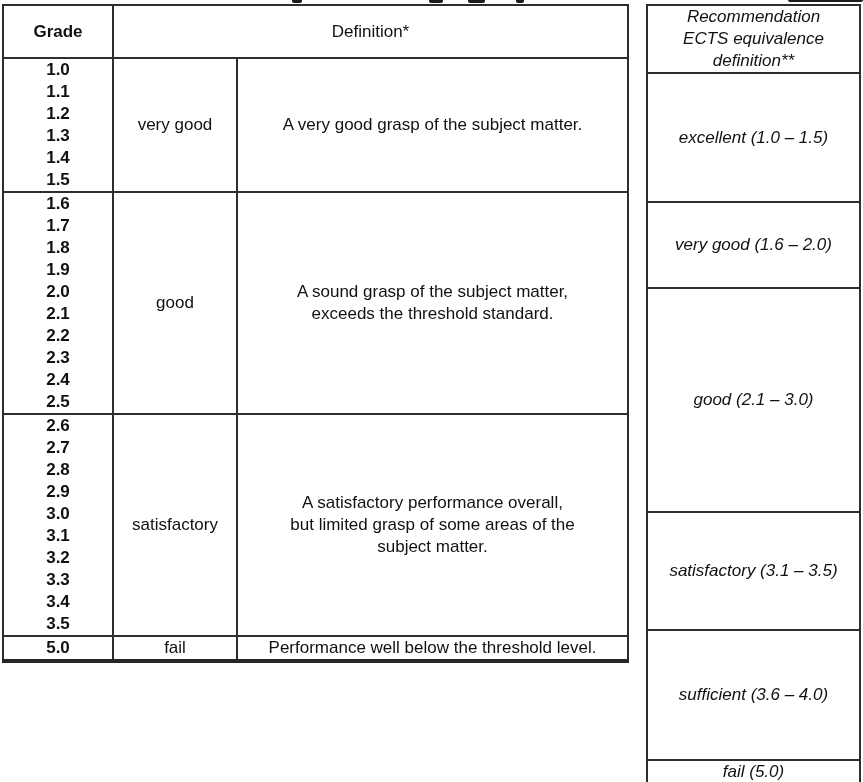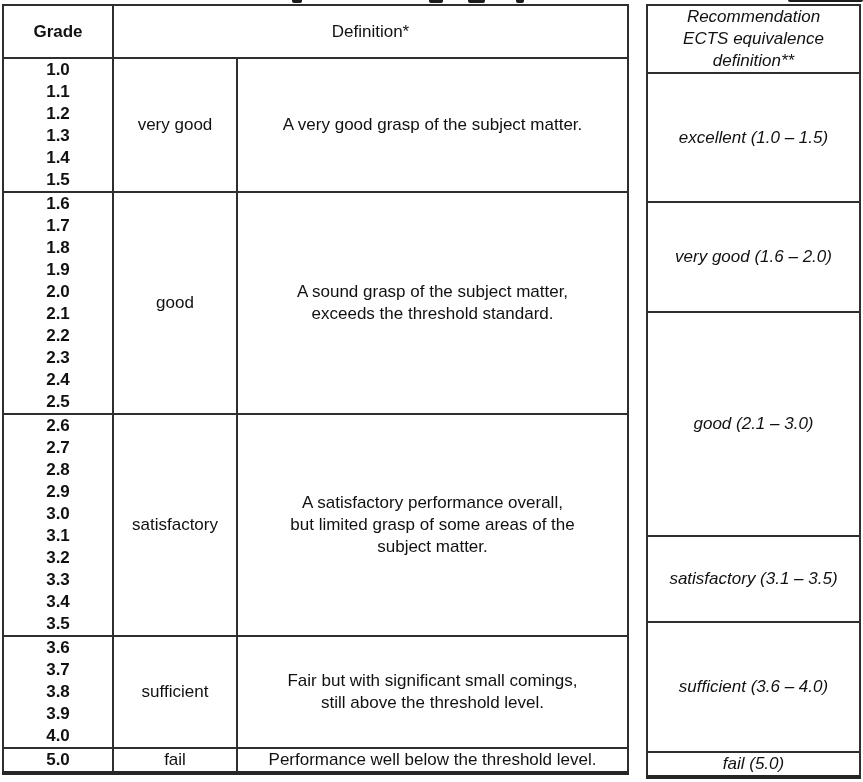--- a/index.html
+++ b/index.html
@@ -23,23 +23,23 @@
   
   tr.l-h {height:53px;}
   tr.l-r1{height:131px;margin-top:48px;}
   tr.l-r2{height:220px;}
   tr.l-r3{height:219px;}
   tr.l-r4{height:112px;}
   tr.l-r5{height:25px;}
   
   tr.r-h {height:63px;}
   tr.r-r1{height:129px;}
-  tr.r-r2{height:110px;padding-left:27px;}
+  tr.r-r2{height:86px;padding-left:27px;}
   tr.r-r3{height:224px;}
-  tr.r-r4{height:86px;}
+  tr.r-r4{height:118px;}
   tr.r-r5{height:130px;}
   tr.r-r6{height:24px;}
   
   .frag{position:absolute;top:0;height:3px;background:#1c1c1c;border-radius:0 0 2px 2px;}
   .f1{left:292px;width:10px;}
   .f2{left:429px;width:14px;}
   .f3{left:468px;width:17px;}
   .f4{left:516px;width:8px;}
   .f5{left:788px;width:75px;height:2px;}
 </style>
@@ -99,30 +99,20 @@
 3.1
 3.2
 3.3
 3.4
 3.5</td>
       <td>satisfactory</td>
       <td>A satisfactory performance overall,
 but limited grasp of some areas of the
 subject matter.</td>
     </tr>
-    <tr class="l-r4">
-      <td class="bold">3.6
-3.7
-3.8
-3.9
-4.0</td>
-      <td>sufficient</td>
-      <td>Fair but with significant small comings,
-still above the threshold level.</td>
-    </tr>
     <tr class="l-r5">
       <td class="bold">5.0</td>
       <td>fail</td>
       <td>Performance well below the threshold level.</td>
     </tr>
   </tbody>
     </table>
 
   <table class="tbl right-tbl">
     <colgroup>

